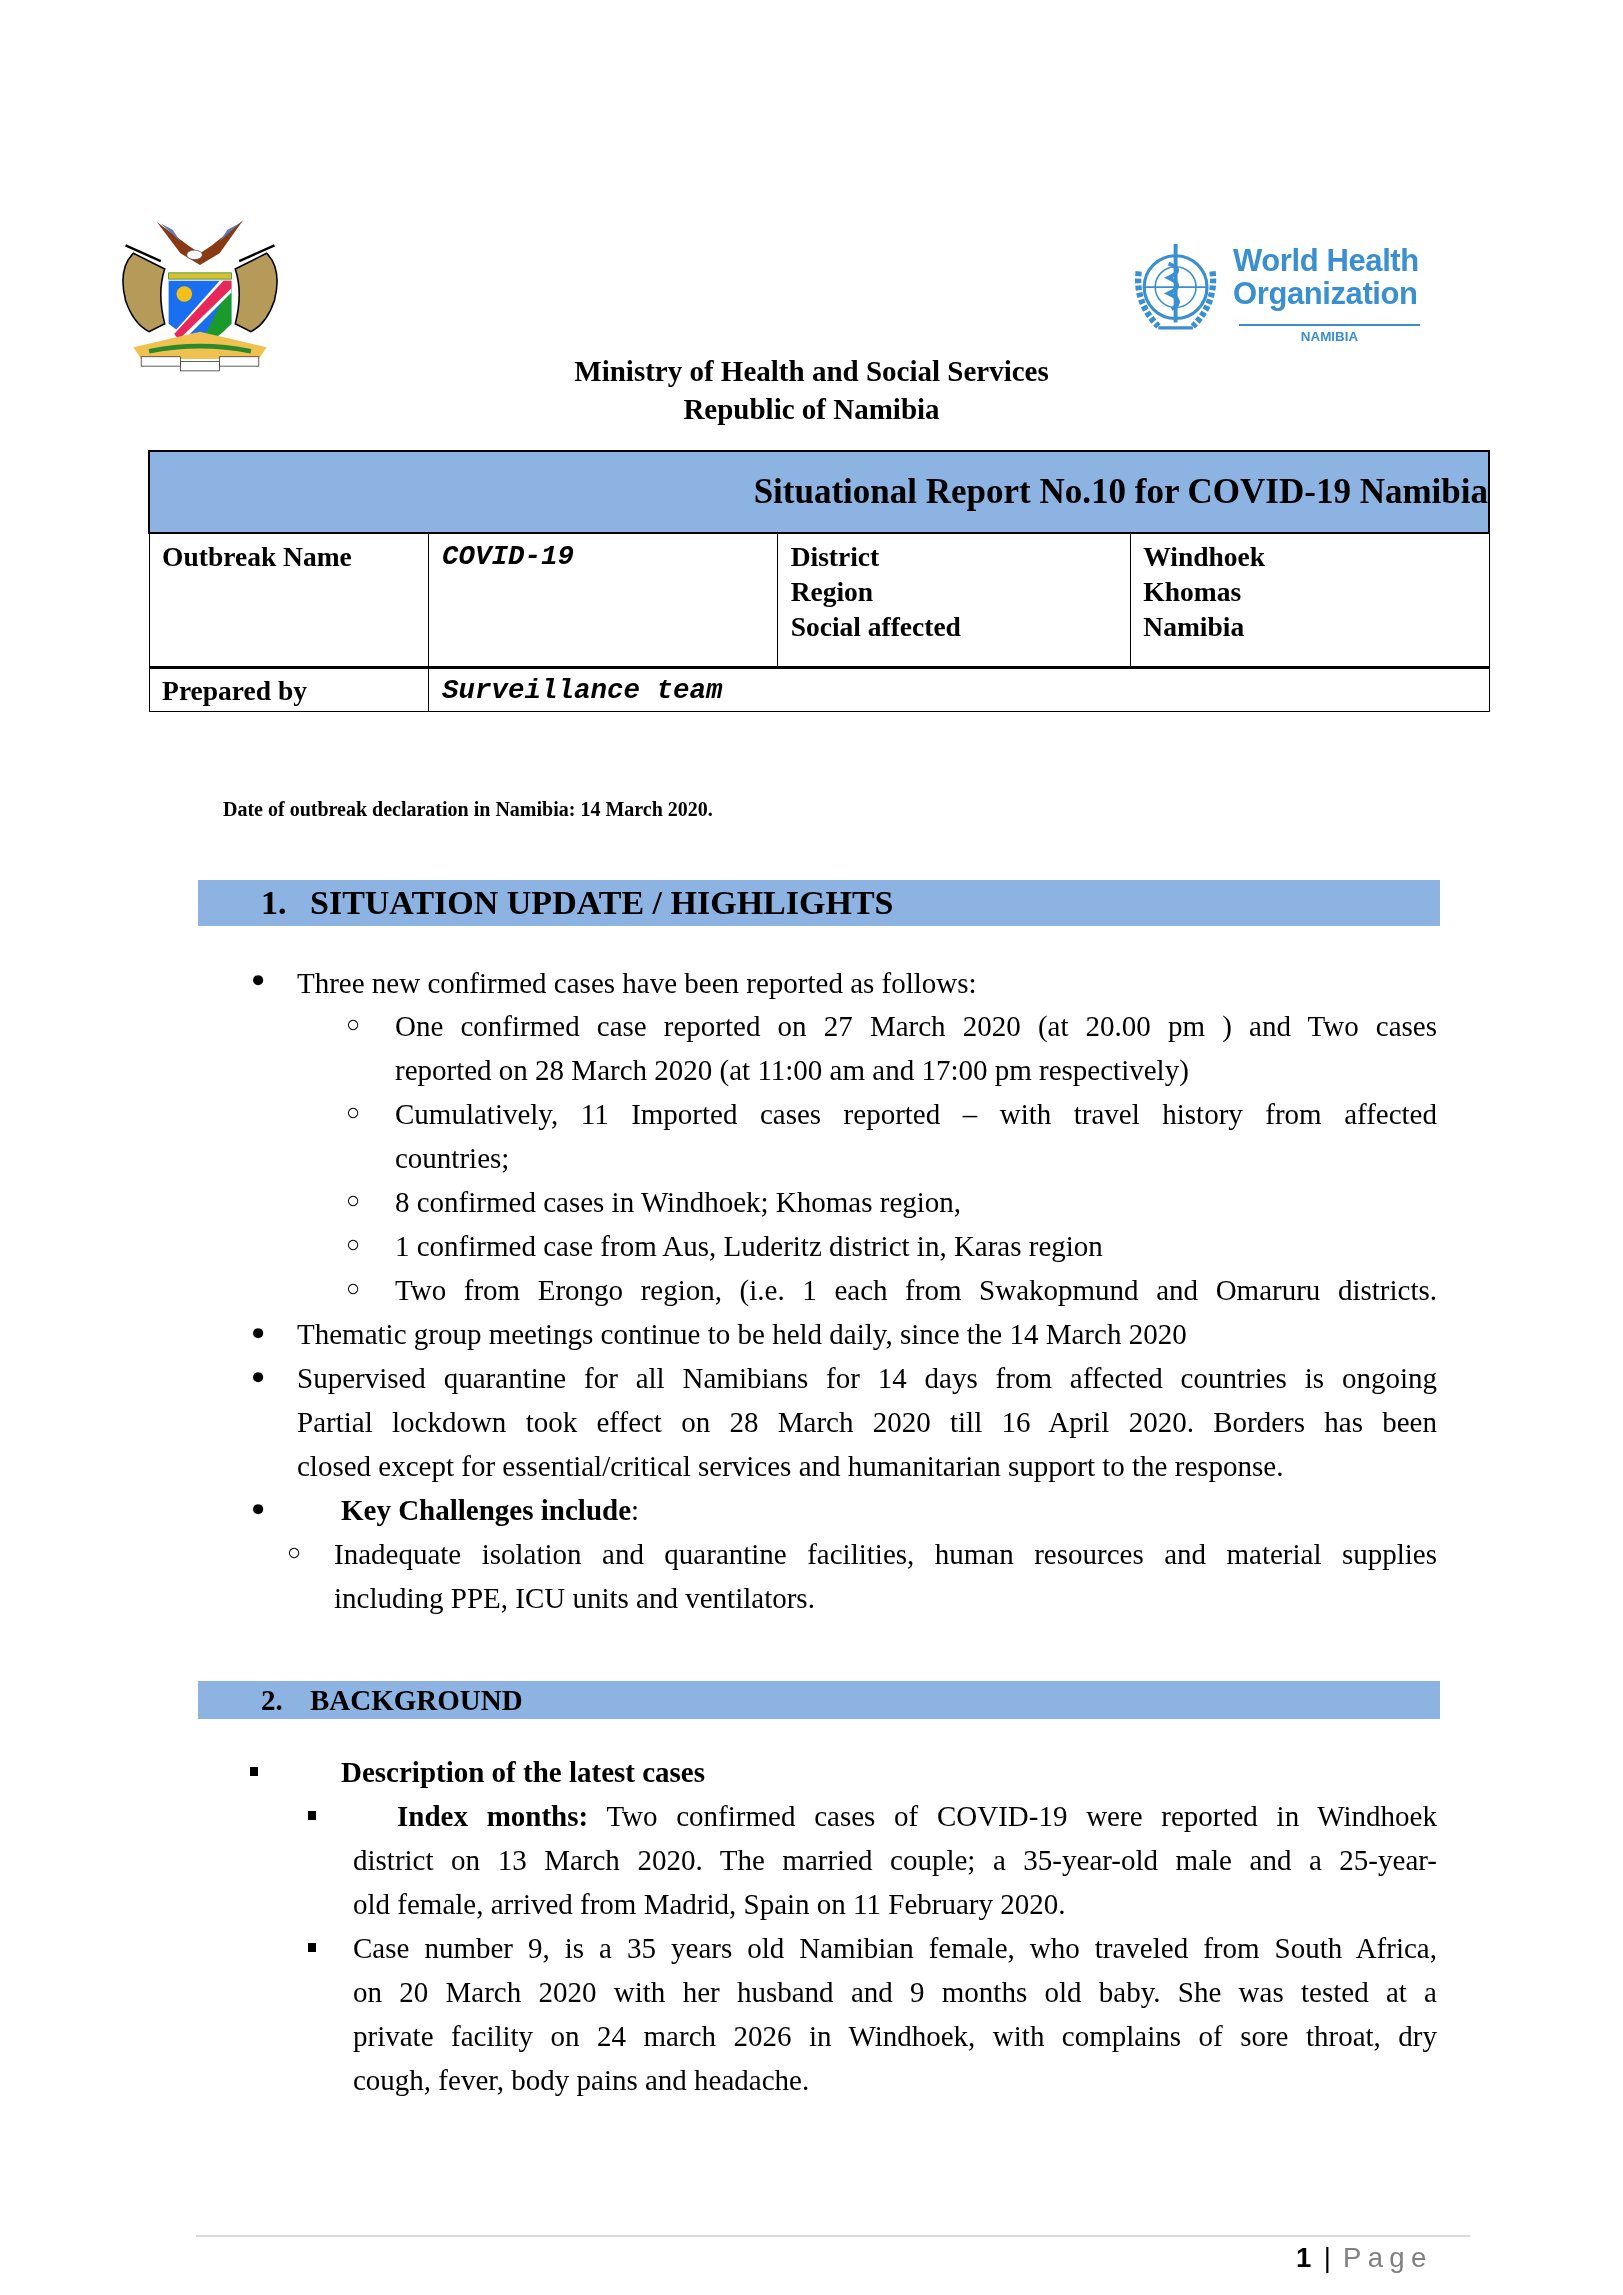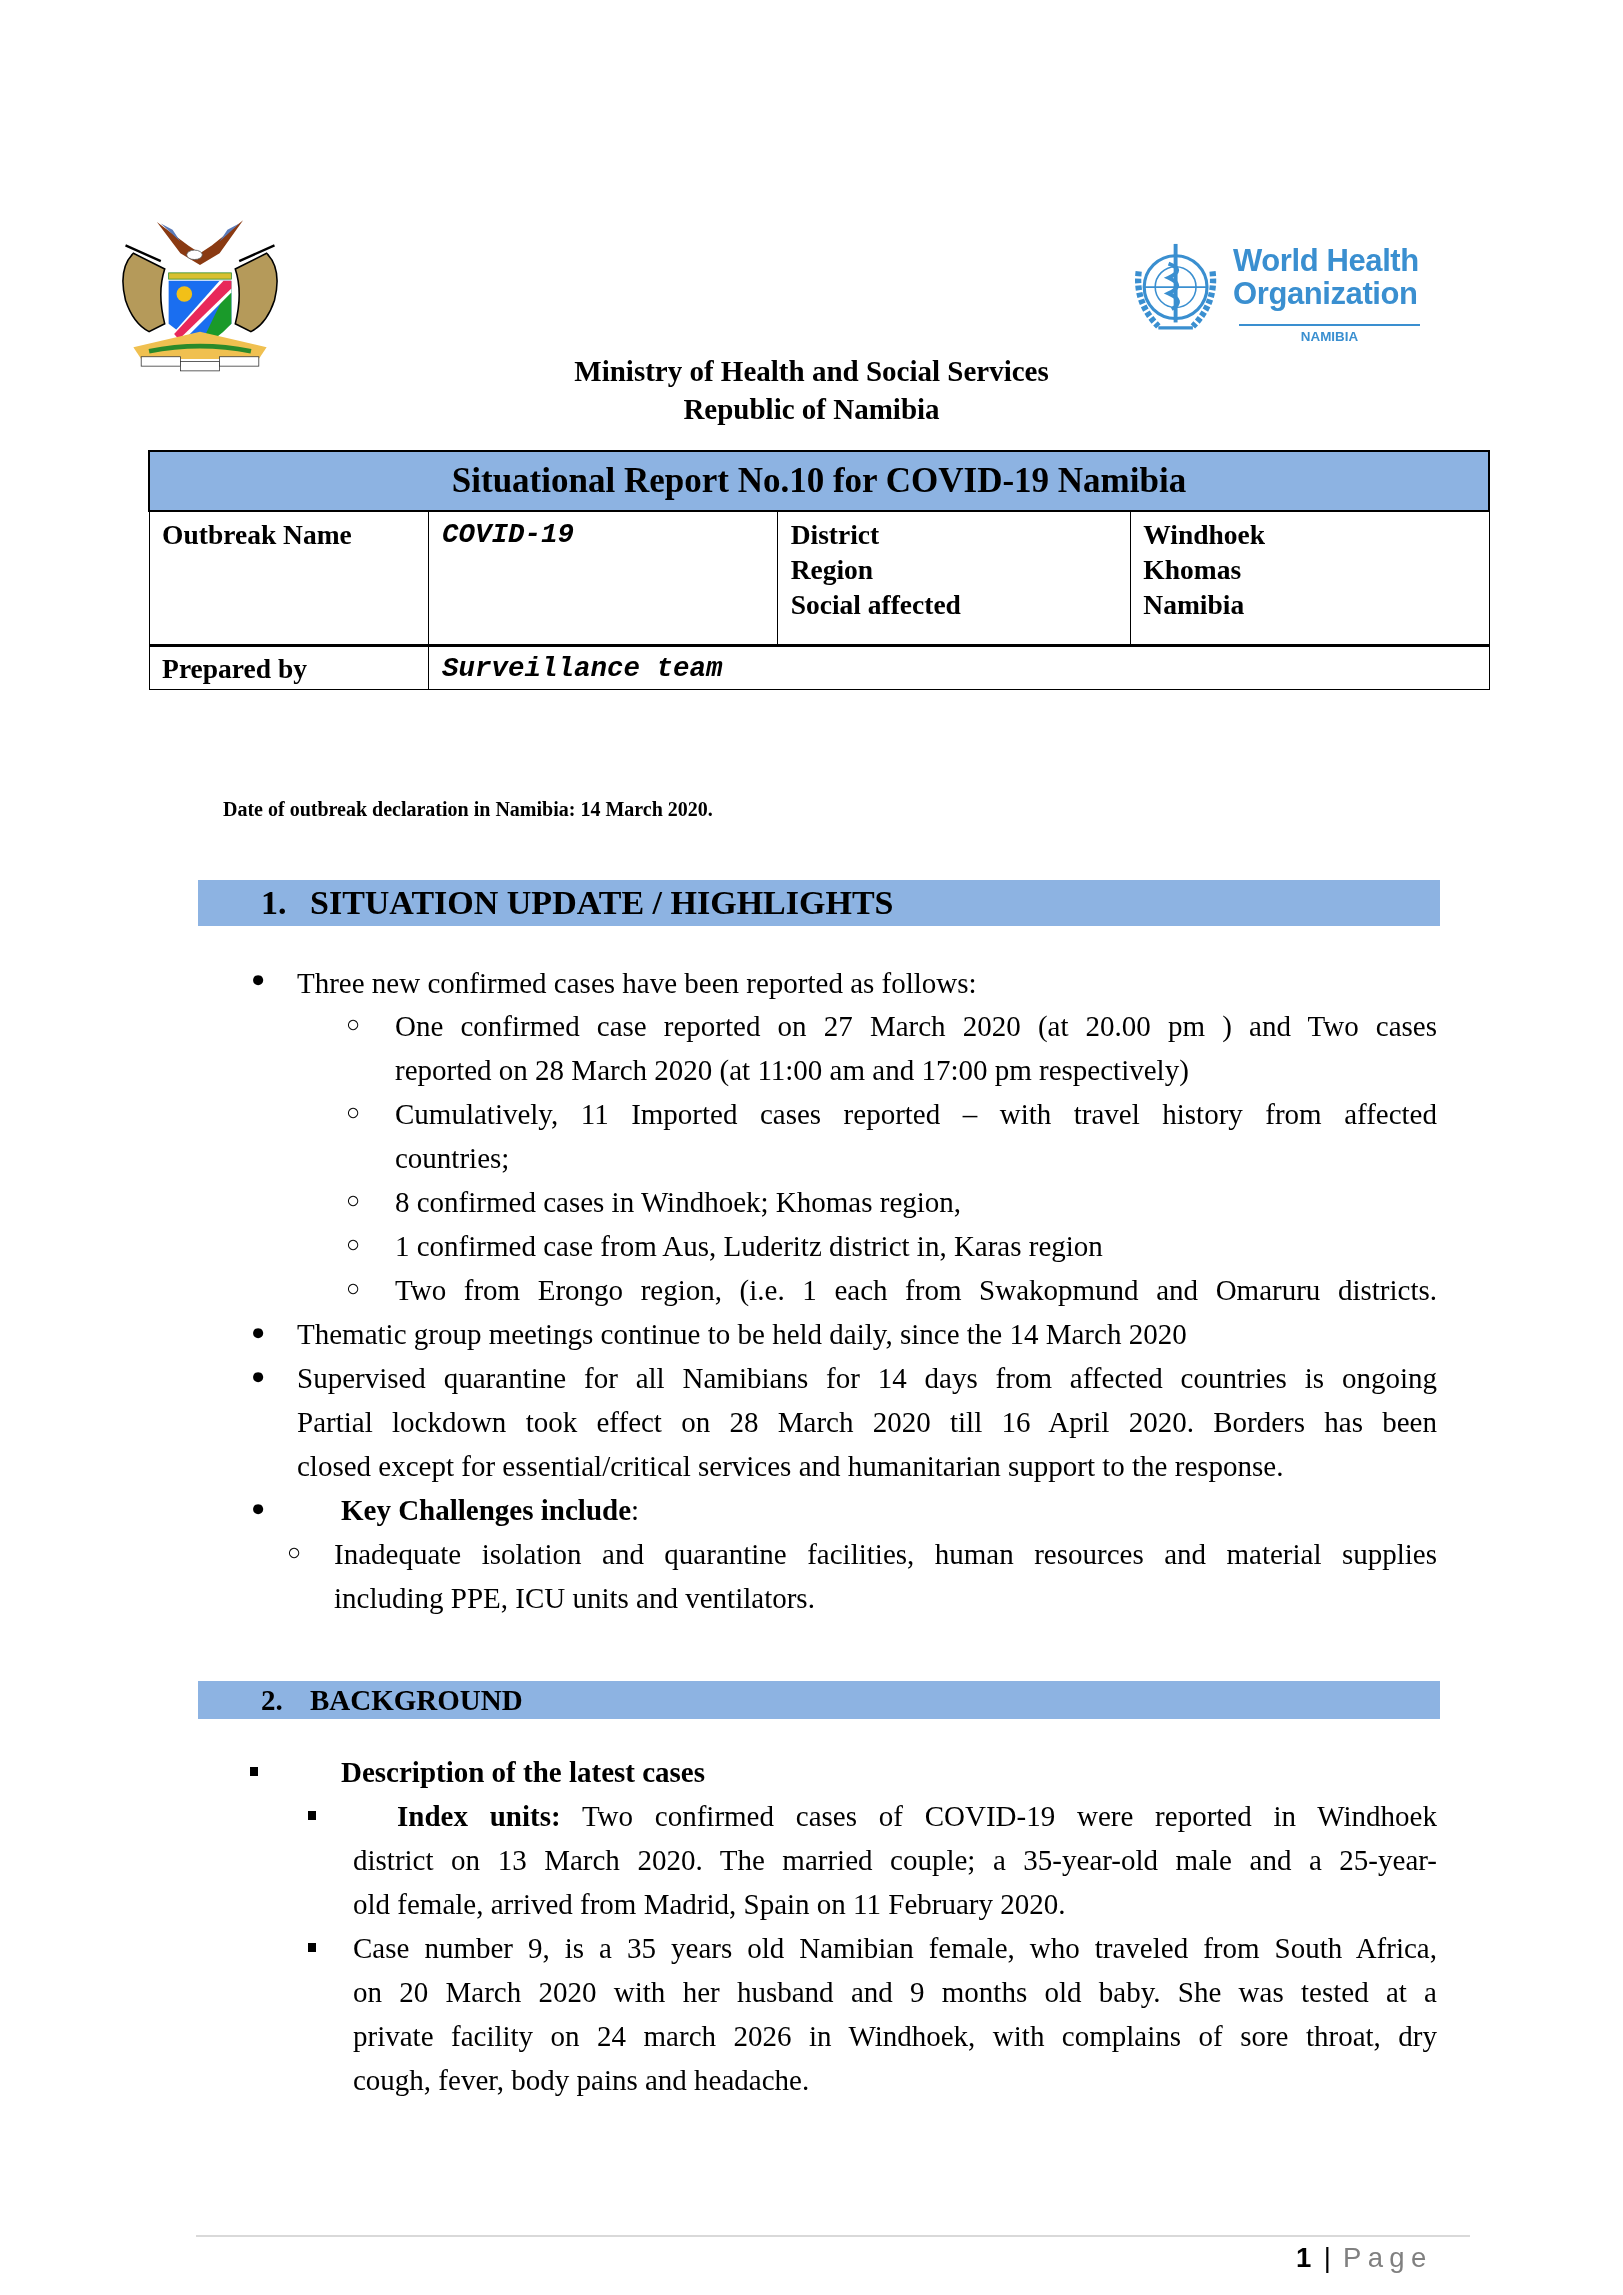--- a/index.html
+++ b/index.html
@@ -11,22 +11,22 @@
   .who-text { position:absolute; left:110px; top:7.9px; color:#3a8fd0;
               font-family:"Liberation Sans", "DejaVu Sans", sans-serif; font-weight:bold;
               font-size:31px; line-height:33px; letter-spacing:-0.4px; }
   .who-rule { position:absolute; left:116px; top:88px; width:181px; height:2.4px; background:#3a8fd0; }
   .who-sub { position:absolute; left:116px; top:93px; width:181px; text-align:center; color:#3a8fd0;
              font-family:"Liberation Sans", "DejaVu Sans", sans-serif; font-weight:bold; font-size:13.4px; }
   .ministry { left:0; width:1623px; text-align:center; font-weight:bold; font-size:29px; }
   table.info { position:absolute; left:148px; top:450px; width:1342px; border-collapse:collapse;
                font-size:27.5px; }
   table.info td { border:1.6px solid #000; vertical-align:top; padding:4.7px 12.6px 3.1px 12.6px; line-height:35px; }
-  table.info td.title { background:#8db3e2; text-align:center; font-weight:bold; font-size:35px;
-                        padding:7px 0; line-height:44px; border-width:2.4px; }
+  table.info td.title { background:#8db3e2; text-align:right; font-weight:bold; font-size:35px;
+                        padding:18px 0; line-height:44px; border-width:2.4px; }
   .b { font-weight:bold;margin-left:44px; }
   .bi { font-weight:bold; font-style:italic;font-family:Liberation Mono, monospace; }
   .declaration { left:198px; top:798px; font-weight:bold; font-size:20px;margin-left:25px; }
   .section-bar { left:198px; width:1242px; background:#8db3e2; font-weight:bold; }
   .sec1 { top:880px; height:46px; font-size:34px; line-height:46px; }
   .sec2 { top:1681px; height:38px; font-size:29px; line-height:39px; }
   .sec-num { position:absolute; left:63px; }
   .sec-text { position:absolute; left:112px; }
   .sec2 .sec-num { left:63px; }
   .sec2 .sec-text { left:112px; }
@@ -165,21 +165,21 @@
 <div class="abs section-bar sec2">
   <span class="sec-num">2.</span>
   <span class="sec-text">BACKGROUND</span>
 </div>
 
 <div>
   <span class="sq" style="left:250px;top:1767px"></span>
   <div class="line b" style="left:297px;top:1755px">Description of the latest cases</div>
 
   <span class="sq" style="left:308px;top:1811px"></span>
-  <div class="line just" style="left:353px;top:1799px;width:1084px"><span class="b">Index units:</span><span> Two confirmed cases of COVID-19 were reported in Windhoek</span></div>
+  <div class="line just" style="left:353px;top:1799px;width:1084px"><span class="b">Index months:</span><span> Two confirmed cases of COVID-19 were reported in Windhoek</span></div>
   <div class="line just" style="left:353px;top:1843px;width:1084px">district on 13 March 2020. The married couple; a 35-year-old male and a 25-year-</div>
   <div class="line" style="left:353px;top:1887px">old female, arrived from Madrid, Spain on 11 February 2020.</div>
 
   <span class="sq" style="left:308px;top:1943px"></span>
   <div class="line just" style="left:353px;top:1931px;width:1084px">Case number 9, is a 35 years old Namibian female, who traveled from South Africa,</div>
   <div class="line just" style="left:353px;top:1975px;width:1084px">on 20 March 2020 with her husband and 9 months old baby. She was tested at a</div>
   <div class="line just" style="left:353px;top:2019px;width:1084px">private facility on 24 march 2026 in Windhoek, with complains of sore throat, dry</div>
   <div class="line" style="left:353px;top:2063px">cough, fever, body pains and headache.</div>
 </div>
 

